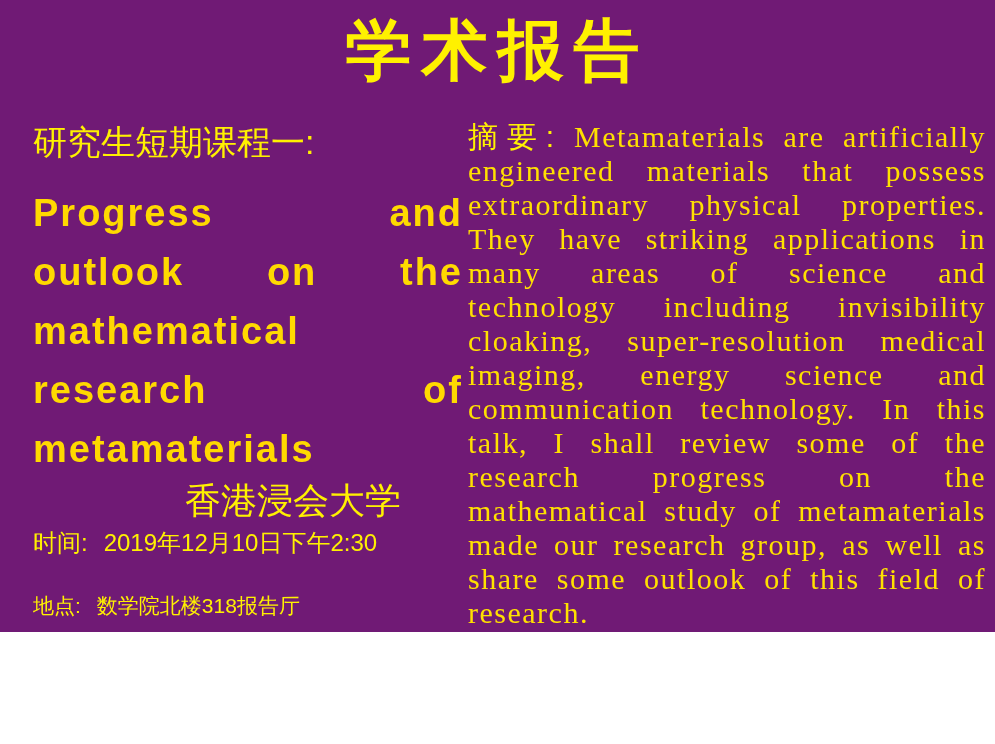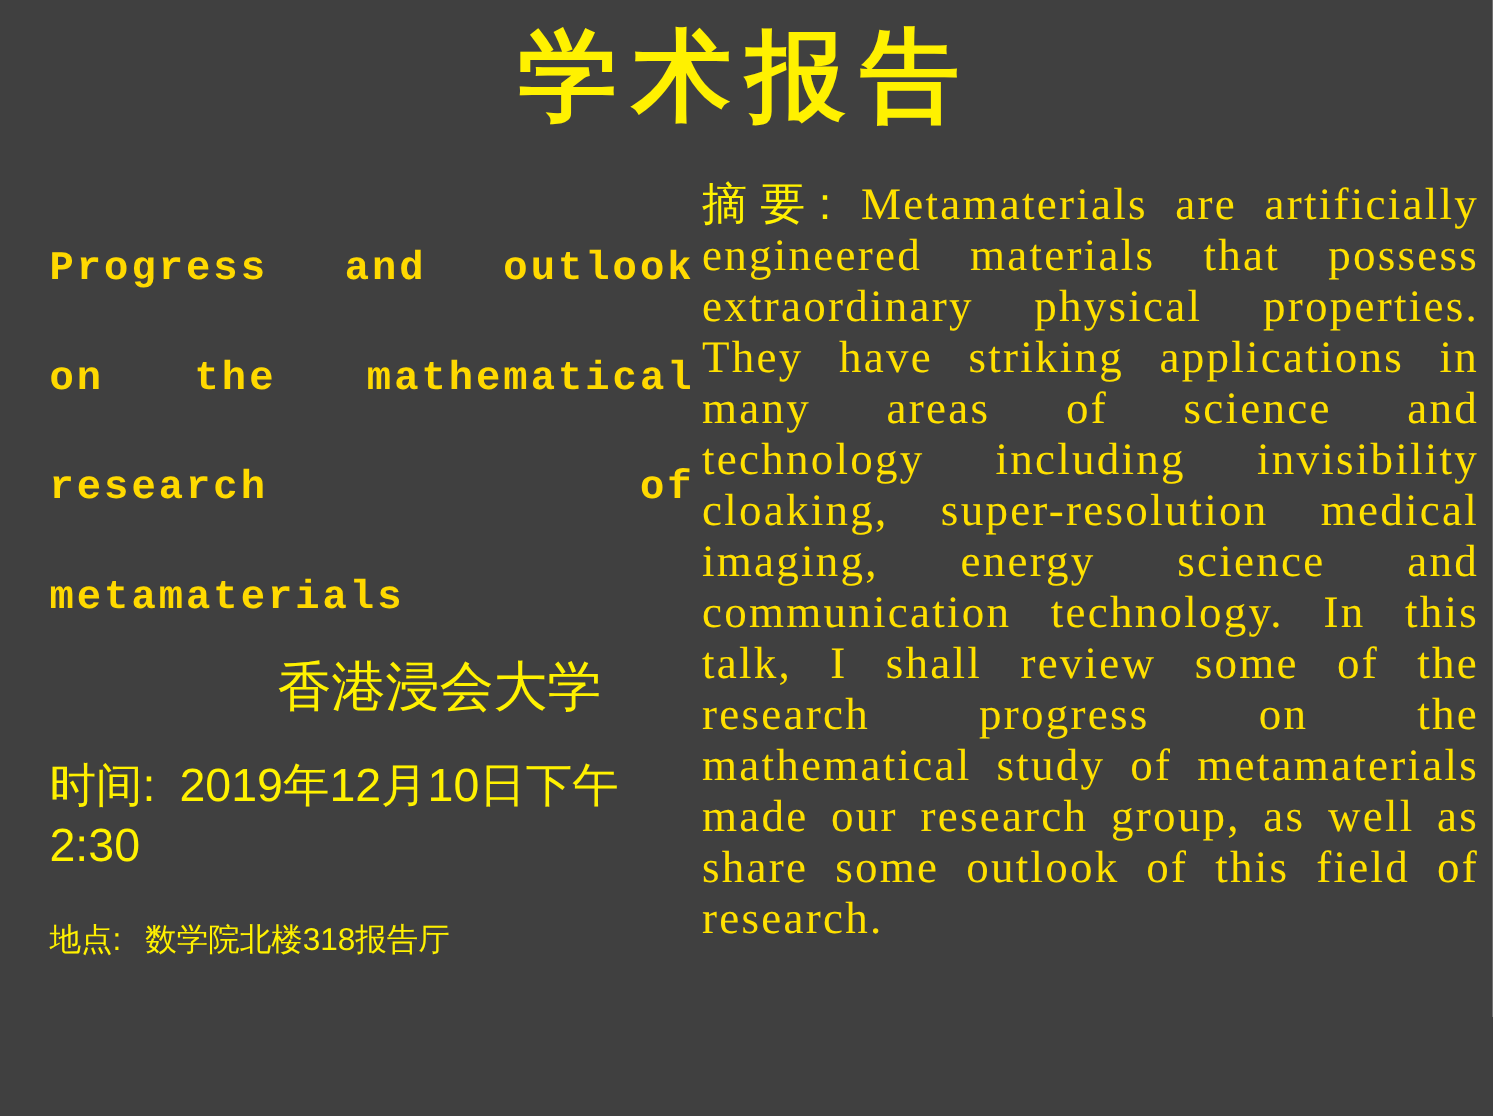--- a/index.html
+++ b/index.html
@@ -7,22 +7,22 @@
     padding: 0;
   }
   body {
     width: 995px;
     height: 744px;
     overflow: hidden;
   }
   .poster {
     position: relative;
     width: 995px;
-    height: 744px;
-    background: #404040;
+    height: 632px;
+    background: #701a75;
     overflow: hidden;
   }
   
   .title {
     position: absolute;
     top: 4px;
     left: 0;
     width: 100%;
     margin: 0;
     text-align: center;
@@ -41,24 +41,24 @@
     width: 430px;
   }
   .course-label {
     font-family: "Liberation Sans", sans-serif;
     font-size: 34px;
     line-height: 40px;
     color: #FFF100;
   }
   .course-title {
     margin-top: 22px;
-    font-family: Liberation Mono, monospace;
+    font-family: Liberation Sans, sans-serif;
     font-weight: 700;
-    font-size: 27px;
-    line-height: 73px;
+    font-size: 38px;
+    line-height: 59px;
     letter-spacing: 2px;
     word-spacing: 4px;
     color: #FFD900;
     text-align: justify;
     text-align-last: left;
     text-justify: inter-character;
   }
   .speaker-label {
     margin-top: 26px;
     font-family: "Liberation Sans", sans-serif;
@@ -81,22 +81,21 @@
     font-family: "Liberation Sans", sans-serif;
     font-size: 36px;
     line-height: 44px;
     color: #FFF100;
   }
   .info-row {
     font-family: "Liberation Sans", sans-serif;
     color: #FFF100;
   }
   .time-row {
-    margin-top: 24px;
-    font-size: 31px;
+    font-size: 24px;
     line-height: 40px;
   }
   .venue-row {
     margin-top: 24px;
     font-size: 21px;
     line-height: 38px;
   }
   .info-label {
     margin-right: 16px;
   }
@@ -126,20 +125,21 @@
 </style>
 </head>
 <body>
 
 <div class="poster">
 
   <h1 class="title">学术报告</h1>
 
   <div class="left-col">
 
+    <div class="course-label">研究生短期课程一:</div>
 
     <div class="course-title">Progress and outlook on the mathematical research of metamaterials</div>
 
 
 
     <div class="speaker-affiliation">香港浸会大学</div>
 
     <div class="info-row time-row">
       <span class="info-label">时间:</span><span class="info-value">2019年12月10日下午2:30</span>
     </div>

